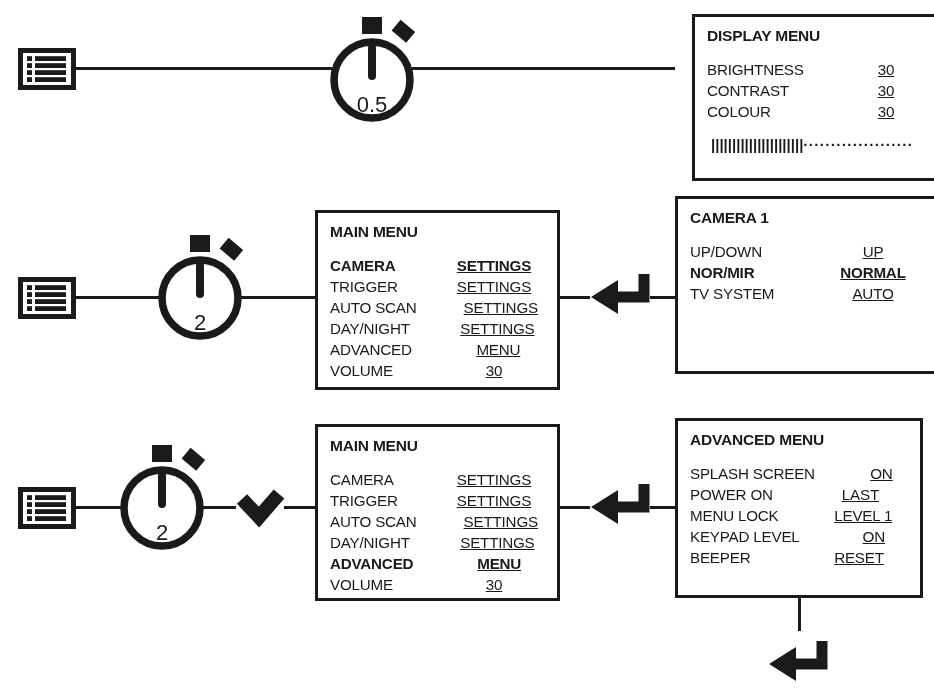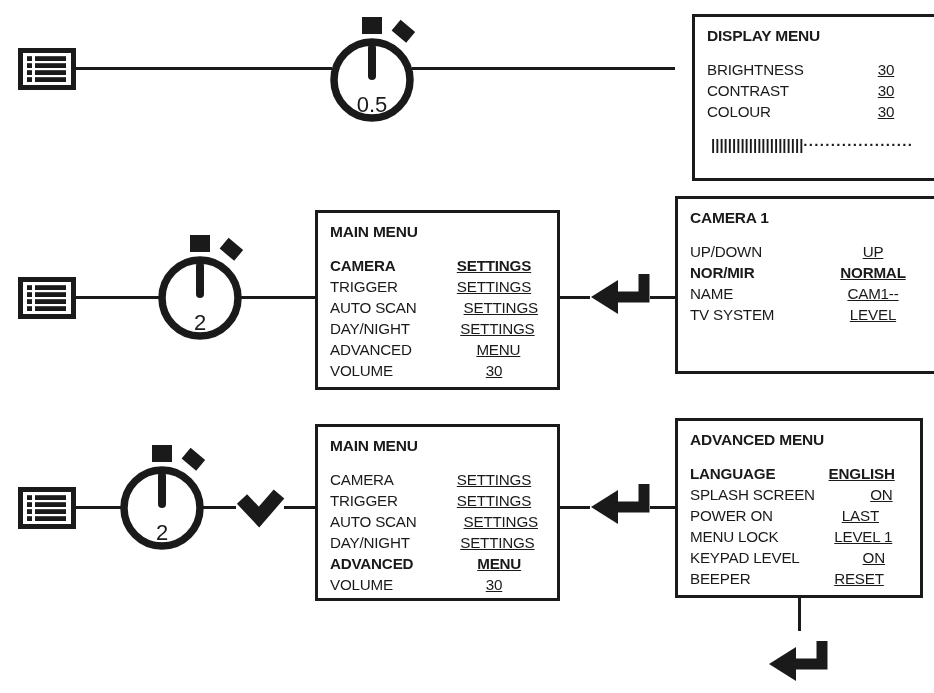--- a/index.html
+++ b/index.html
@@ -140,26 +140,22 @@
     <div class="box-title">CAMERA 1</div>
     <div class="menu-row">
       <span class="lbl">UP/DOWN</span>
       <span class="val">UP</span>
     </div>
     <div class="menu-row sel">
       <span class="lbl">NOR/MIR</span>
       <span class="val">NORMAL</span>
     </div>
     <div class="menu-row">
-      <span class="lbl">NAME</span>
-      <span class="val">CAM1--</span>
-    </div>
-    <div class="menu-row">
       <span class="lbl">TV SYSTEM</span>
-      <span class="val">LEVEL</span>
+      <span class="val">AUTO</span>
     </div>
   </div>
 
   <svg class="icon-abs" style="left:18px;top:487px" width="58" height="42" viewBox="0 0 58 42">
       <use href="#menu-btn"></use>
     </svg>
 
   <div class="hline" style="left:76px;top:506px;width:46px"></div>
 
   <svg class="icon-abs" style="left:114px;top:442px" width="96" height="112" viewBox="0 0 96 112">
@@ -204,24 +200,20 @@
   </div>
 
   <div class="hline" style="left:560px;top:506px;width:30px"></div>
   <svg class="icon-abs" style="left:588px;top:477px" width="64" height="54" viewBox="0 0 64 54">
       <use href="#enter-arrow"></use>
     </svg>
   <div class="hline" style="left:650px;top:506px;width:25px"></div>
 
   <div class="menu-box w-adv" style="left:675px;top:418px;width:248px;height:180px">
     <div class="box-title">ADVANCED MENU</div>
-    <div class="menu-row sel">
-      <span class="lbl">LANGUAGE</span>
-      <span class="val">ENGLISH</span>
-    </div>
     <div class="menu-row">
       <span class="lbl">SPLASH SCREEN</span>
       <span class="val">ON</span>
     </div>
     <div class="menu-row">
       <span class="lbl">POWER ON</span>
       <span class="val">LAST</span>
     </div>
     <div class="menu-row">
       <span class="lbl">MENU LOCK</span>

